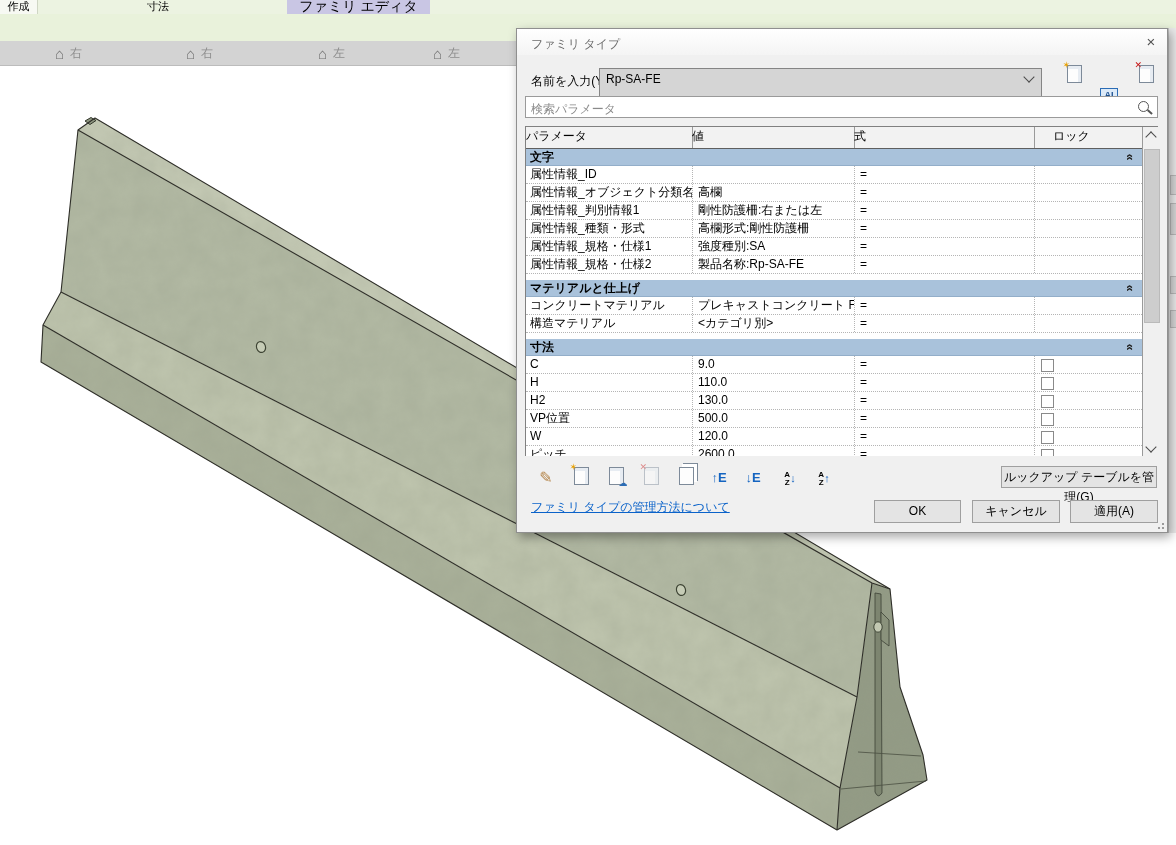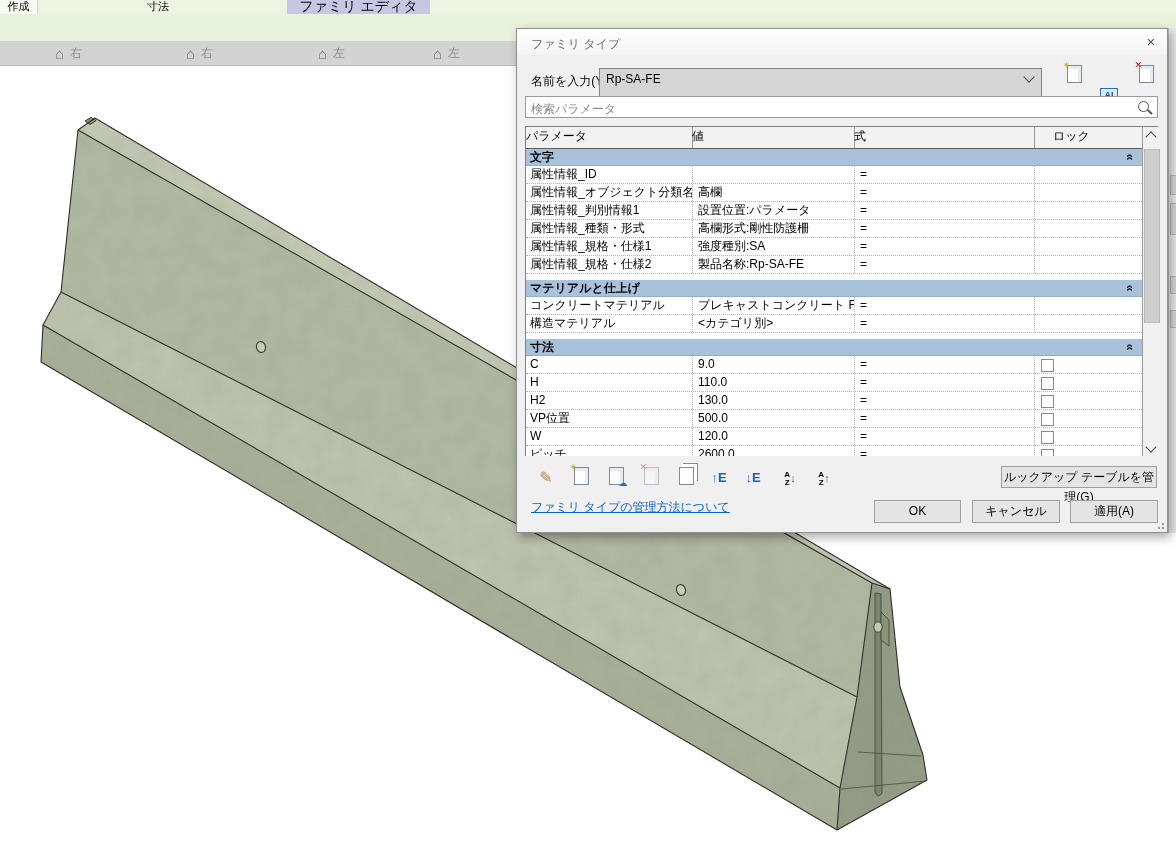--- a/index.html
+++ b/index.html
@@ -199,21 +199,21 @@
           <div class="cell c3"></div>
         </div>
         <div class="trow">
           <div class="cell c0">属性情報_オブジェクト分類名</div>
           <div class="cell c1">高欄</div>
           <div class="cell c2">=</div>
           <div class="cell c3"></div>
         </div>
         <div class="trow">
           <div class="cell c0">属性情報_判別情報1</div>
-          <div class="cell c1">設置位置:パラメータ</div>
+          <div class="cell c1">剛性防護柵:右または左</div>
           <div class="cell c2">=</div>
           <div class="cell c3"></div>
         </div>
         <div class="trow">
           <div class="cell c0">属性情報_種類・形式</div>
           <div class="cell c1">高欄形式:剛性防護柵</div>
           <div class="cell c2">=</div>
           <div class="cell c3"></div>
         </div>
         <div class="trow">

